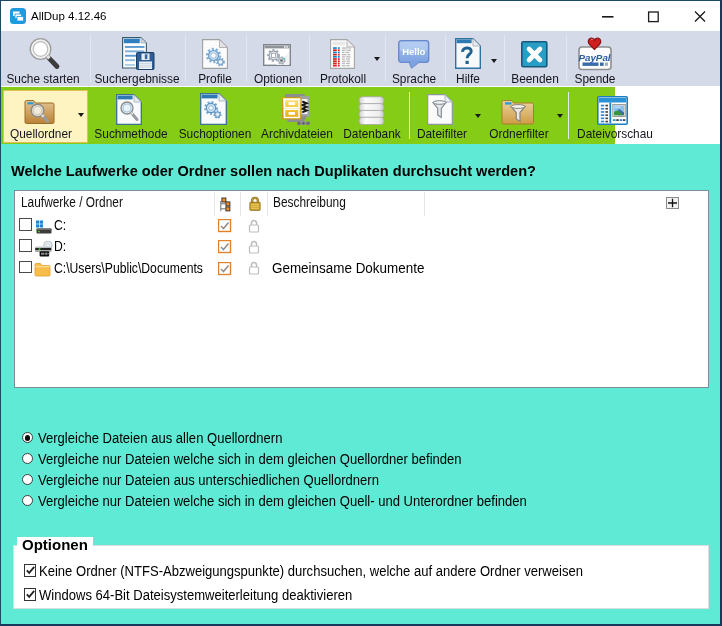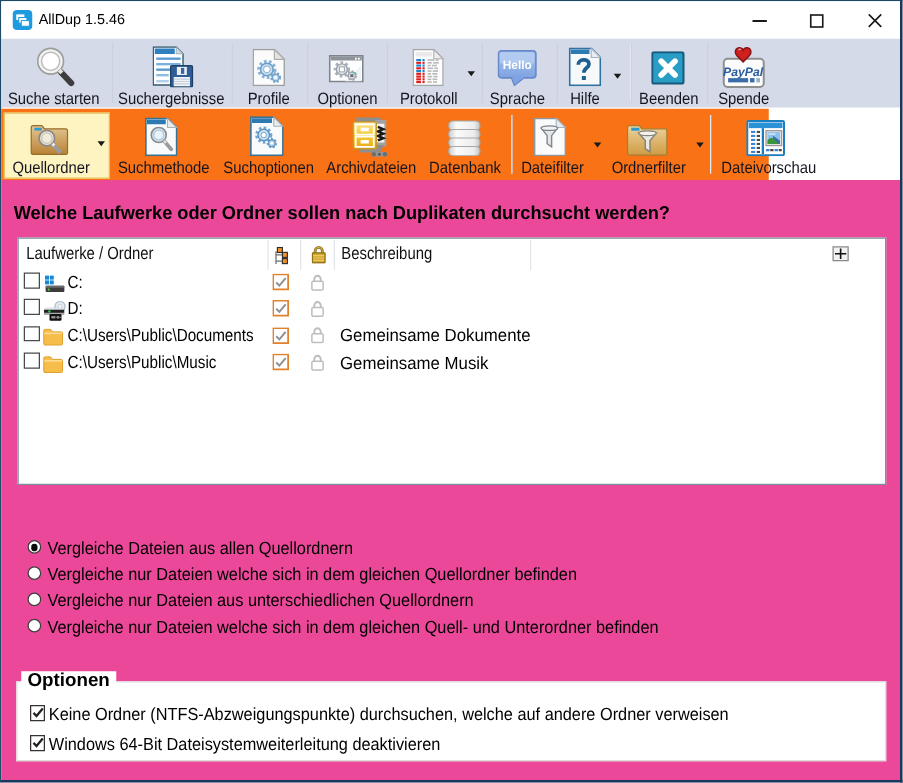--- a/index.html
+++ b/index.html
@@ -7,28 +7,28 @@
 html,body { width:722px; height:626px; overflow:hidden; background:#fff; }
 body, div, span { font-family:"Liberation Sans", sans-serif; }
 #win { position:absolute; left:0; top:0; width:722px; height:626px;
   border-left:1px solid #1d4a66; border-top:1px solid #1d4a66;
   border-right:2px solid #16395c; border-bottom:2px solid #16395c;
   background:#fff; }
 .abs { position:absolute; }
 #titlebar { position:absolute; left:0; top:0; width:719px; height:30px; background:#fff; }
 #titletxt { position:absolute; left:30px; top:8.5px; font-size:11.5px; color:#000; }
 #row1 { position:absolute; left:0; top:30px; width:719px; height:55px; background:#d5dae8; }
-#row2 { position:absolute; left:0; top:86px; width:614px; height:57px; background:#f97316; }
+#row2 { position:absolute; left:0; top:86px; width:614px; height:57px; background:#84cc16; }
 .vsep1 { position:absolute; top:4px; width:1px; height:47px; background:#8f9aac; border-left:1px solid #e4e8f2; }
 .vsep2 { position:absolute; top:5px; width:1px; height:47px; background:#8f9aac; border-left:1px solid #e4e8f2; }
 .blbl { position:absolute; width:140px; text-align:center; font-size:13.2px; line-height:14px; color:#151520; transform:scaleX(0.9); white-space:pre; }
 .r1lbl { top:40.5px; }
 .r2lbl { top:40px; }
 .darr { position:absolute; width:0; height:0; border-left:3.5px solid transparent; border-right:3.5px solid transparent; border-top:4px solid #1a1a1a; }
-#content { position:absolute; left:0; top:143px; width:719px; height:480px; background:#ec4899; }
+#content { position:absolute; left:0; top:143px; width:719px; height:480px; background:#5eead4; }
 #heading { position:absolute; left:10px; top:18px; font-size:15px; line-height:18px; font-weight:bold; color:#000; transform:scaleX(0.971); transform-origin:0 50%; white-space:pre; }
 #tbl { position:absolute; left:13px; top:46px; width:695px; height:198px; border:1px solid #7b8da1; background:#fff; }
 .hcol { position:absolute; top:1px; width:1px; height:24px; background:#e3e6ea; }
 .htxt { position:absolute; font-size:14px; line-height:14px; color:#101010; top:3.5px; transform:scaleX(0.85); transform-origin:0 50%; white-space:pre; }
 .chk { position:absolute; left:4px; width:12.5px; height:12.5px; border:1px solid #4a4a4a; background:#fff; }
 .trow { position:absolute; left:0; width:693px; height:21.35px; }
 .row-lbl { position:absolute; left:38.5px; top:0px; font-size:14px; line-height:14px; color:#000; white-space:pre; transform:scaleX(0.87); transform-origin:0 50%; }
 .desc { position:absolute; left:257px; top:0.5px; font-size:14px; line-height:14px; color:#000; white-space:pre; transform:scaleX(0.96); transform-origin:0 50%; }
 .ricon { position:absolute; left:19px; top:1.5px; }
 .ochk { position:absolute; left:202.5px; top:1px; }
@@ -43,21 +43,21 @@
 </head>
 <body>
 <div id="win">
   <div id="titlebar">
     <svg class="abs" style="left:9px;top:7px" width="16" height="16" viewBox="0 0 16 16">
       <rect x="0" y="0" width="16" height="16" rx="3.5" fill="#1e9ae0"></rect>
       <rect x="3" y="3.5" width="6.5" height="4.5" fill="#fff"></rect>
       <rect x="5" y="6" width="6.5" height="4.5" fill="#fff" stroke="#1e9ae0" stroke-width="0.8"></rect>
       <rect x="7" y="8.5" width="6.5" height="4.5" fill="#fff" stroke="#1e9ae0" stroke-width="0.8"></rect>
     </svg>
-    <div id="titletxt">AllDup 1.5.46</div>
+    <div id="titletxt">AllDup 4.12.46</div>
     <svg class="abs" style="left:594px;top:0" width="120" height="30" viewBox="0 0 120 30">
       <rect x="7" y="15" width="11.5" height="1.6" fill="#1a1a1a"></rect>
       <rect x="53.6" y="11" width="9.6" height="9.6" fill="none" stroke="#1a1a1a" stroke-width="1.3"></rect>
       <path d="M100,10.5 L110,20.5 M110,10.5 L100,20.5" stroke="#1a1a1a" stroke-width="1.3"></path>
     </svg>
   </div>
   <div id="row1">
     <div class="vsep1" style="left:89px"></div>
     <div class="vsep1" style="left:184px"></div>
     <div class="vsep1" style="left:245px"></div>
@@ -422,37 +422,20 @@
         <svg class="ochk" width="14" height="14" viewBox="0 0 14 14">
             <rect x="0.5" y="0.5" width="12" height="12" fill="#fff" stroke="#e0812c" stroke-width="1.4"></rect>
             <path d="M3,7 L5.5,9.5 L10.5,3.5" fill="none" stroke="#909090" stroke-width="1.6"></path>
           </svg>
         <svg class="rlock" width="12" height="14" viewBox="0 0 12 14">
             <path d="M3.4,6 V4.4 A2.6,2.8 0 0 1 8.6,4.4 V6" fill="none" stroke="#bdbdbd" stroke-width="1.5"></path>
             <rect x="1.5" y="6" width="9" height="7" rx="1" fill="#fff" stroke="#bdbdbd" stroke-width="1.2"></rect>
           </svg>
         <div class="desc">Gemeinsame Dokumente</div>
       </div>
-      <div class="trow" style="top:91.15px">
-        <div class="chk"></div>
-        <svg class="ricon" width="17" height="15" viewBox="0 0 17 15">
-          <path d="M1,3.5 L1,13 Q1,14 2,14 L15,14 Q16,14 16,13 L16,4.5 Q16,3.5 15,3.5 L8,3.5 L6.5,1.5 L2,1.5 Q1,1.5 1,2.5 Z" fill="#f7bd4a" stroke="#dfa02e" stroke-width="0.8"></path>
-          <path d="M1.4,4.6 L15.6,4.6" stroke="#fcd98c" stroke-width="1.4"></path>
-        </svg>
-        <div class="row-lbl">C:\Users\Public\Music</div>
-        <svg class="ochk" width="14" height="14" viewBox="0 0 14 14">
-            <rect x="0.5" y="0.5" width="12" height="12" fill="#fff" stroke="#e0812c" stroke-width="1.4"></rect>
-            <path d="M3,7 L5.5,9.5 L10.5,3.5" fill="none" stroke="#909090" stroke-width="1.6"></path>
-          </svg>
-        <svg class="rlock" width="12" height="14" viewBox="0 0 12 14">
-            <path d="M3.4,6 V4.4 A2.6,2.8 0 0 1 8.6,4.4 V6" fill="none" stroke="#bdbdbd" stroke-width="1.5"></path>
-            <rect x="1.5" y="6" width="9" height="7" rx="1" fill="#fff" stroke="#bdbdbd" stroke-width="1.2"></rect>
-          </svg>
-        <div class="desc">Gemeinsame Musik</div>
-      </div>
     </div>
     <div class="radio sel" style="top:288.3px"></div>
     <div class="radio" style="top:309.1px"></div>
     <div class="radio" style="top:329.9px"></div>
     <div class="radio" style="top:350.7px"></div>
     <div class="glbl" style="top:286.2px">Vergleiche Dateien aus allen Quellordnern</div>
     <div class="glbl" style="top:307px">Vergleiche nur Dateien welche sich in dem gleichen Quellordner befinden</div>
     <div class="glbl" style="top:327.8px">Vergleiche nur Dateien aus unterschiedlichen Quellordnern</div>
     <div class="glbl" style="top:348.6px">Vergleiche nur Dateien welche sich in dem gleichen Quell- und Unterordner befinden</div>
     <div class="gbox" style="top:400.5px;height:64px">

